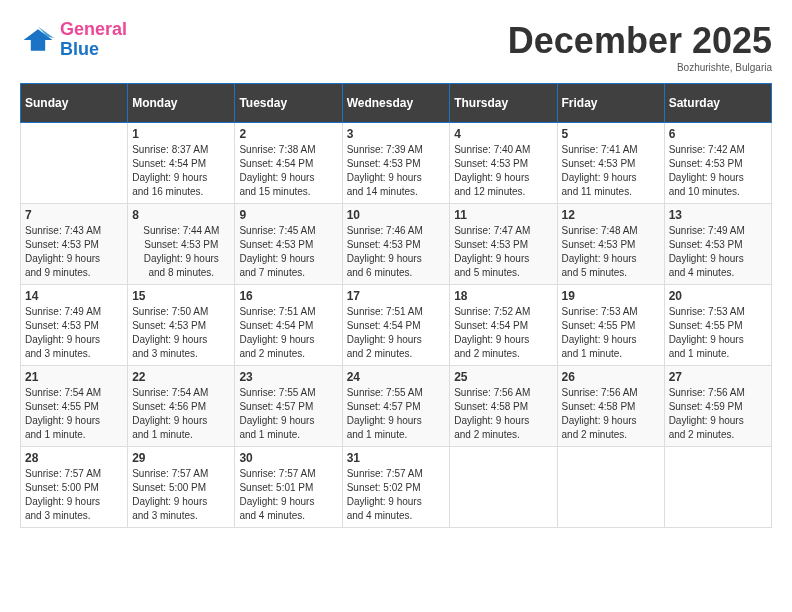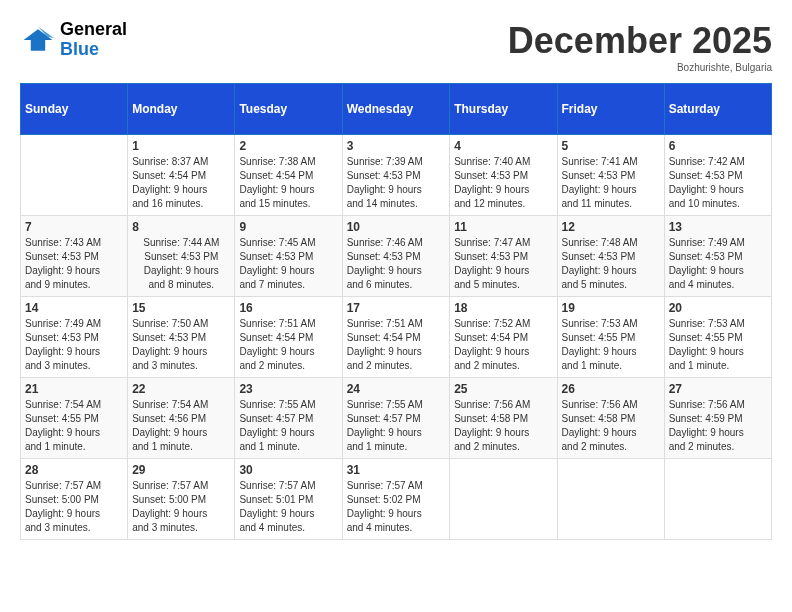--- a/index.html
+++ b/index.html
@@ -21,21 +21,21 @@
       align-items: center;
       gap: 4px;
     }
     .logo-text {
       font-size: 18px;
       font-weight: bold;
       color: #333;
       line-height: 1.1;
     }
     .logo-text span {
-      color: #000000;
+      color: #ec4899;
     }
     .logo-bird {
       width: 36px;
       height: 36px;
     }
     .title-area {
       text-align: right;
     }
     .month-title {
       font-size: 36px;
@@ -45,23 +45,23 @@
     .location {
       font-size: 10px;
       color: #555;
     }
     .calendar {
       width: 100%;
       border-collapse: collapse;
       font-size: 11px;
     }
     .calendar th {
-      background-color: #1d4ed8;
+      background-color: #404040;
       color: white;
-      padding: 18px 4px;
+      padding: 12px 4px;
       text-align: left;
       font-size: 12px;
       font-weight: bold;
       border: 1px solid #1a73c5;
     }
     .calendar td {
       vertical-align: top;
       padding: 4px;
       border: 1px solid #ddd;
       width: 108px;

